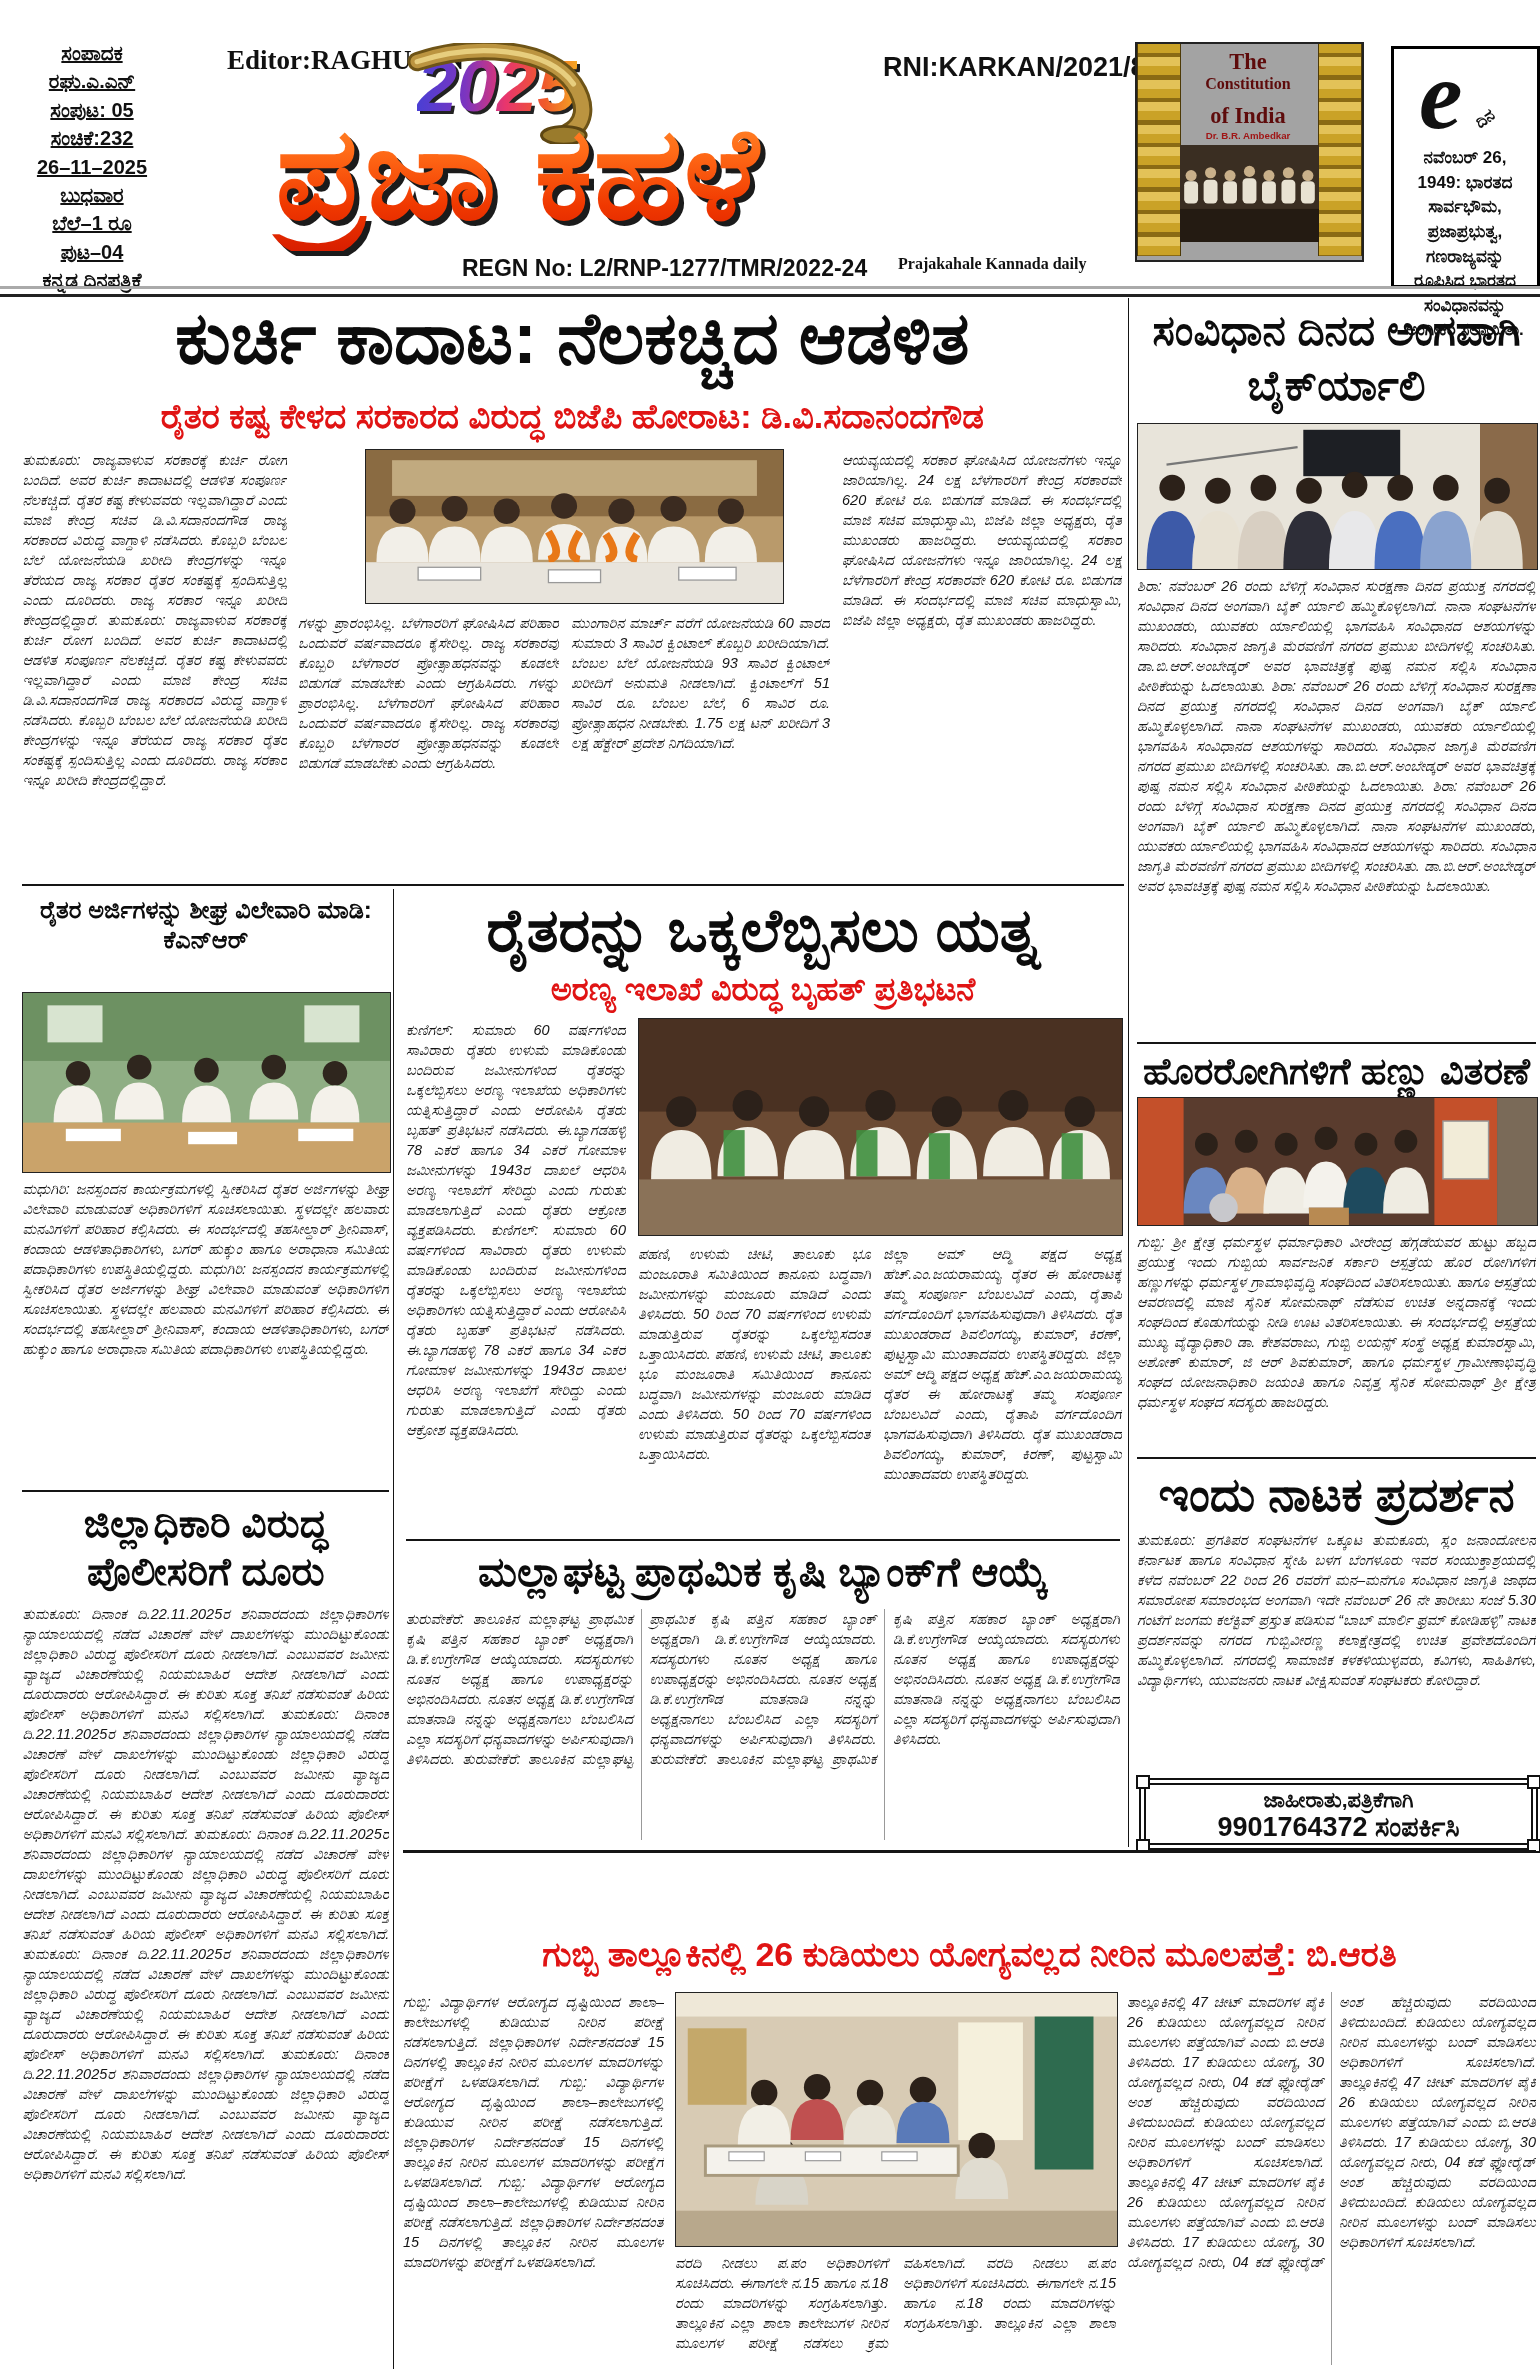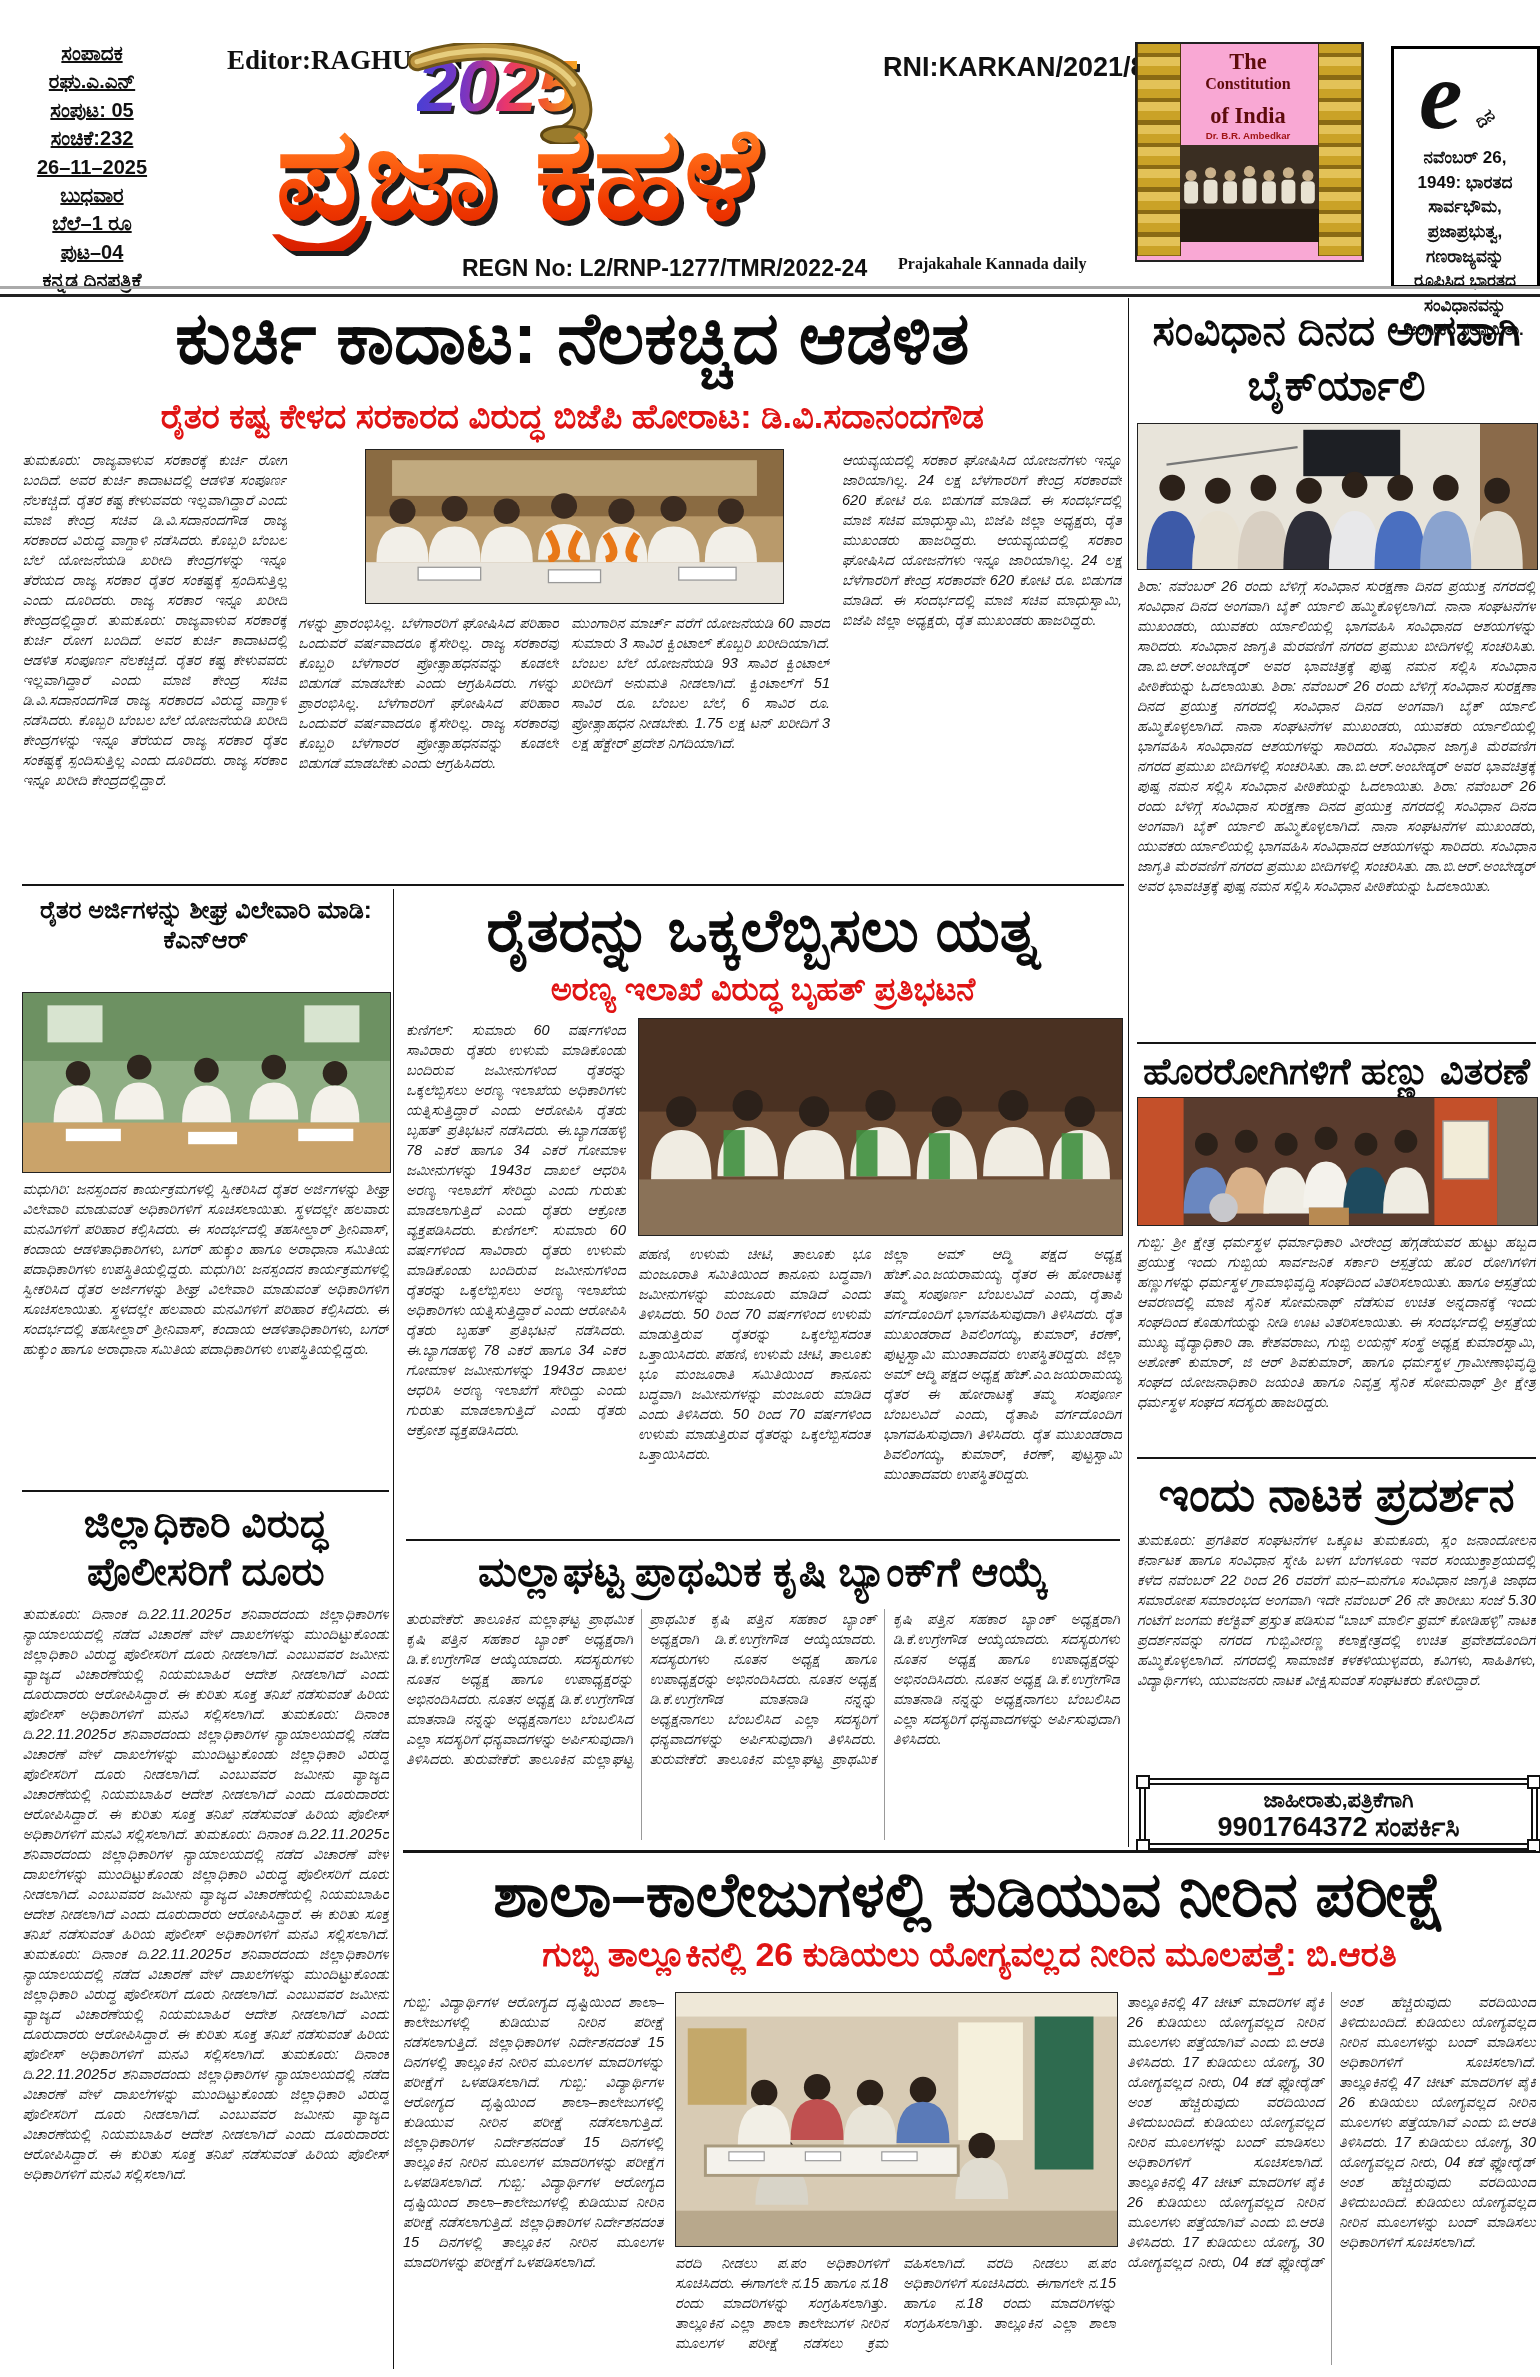--- a/index.html
+++ b/index.html
@@ -65,21 +65,21 @@
     </svg>
   </div>
 
   <div class="abs mast-title" style="left:175px;top:78px;width:686px;z-index:2;text-align:center;margin-top:22px;">ಪ್ರಜಾ ಕಹಳೆ</div>
 
   <div class="abs" style="left:883px;top:52px;font-size:27px;font-weight:bold;">RNI:KARKAN/2021/80382</div>
 
   <div class="abs" style="left:462px;top:255px;font-size:23px;font-weight:bold;">REGN No: L2/RNP-1277/TMR/2022-24</div>
   <div class="abs serifb" style="left:898px;top:255px;font-size:16px;">Prajakahale Kannada daily</div>
 
-  <div class="abs" style="left:1135px;top:42px;width:225px;height:216px;background:#f9a8d4;border:2.2px solid #222;">
+  <div class="abs" style="left:1135px;top:42px;width:225px;height:216px;background:#a3a3a3;border:2.2px solid #222;">
     <div class="abs gold-strip" style="left:0;top:0;width:42px;height:212px;"></div>
     <div class="abs gold-strip" style="right:0;top:0;width:42px;height:212px;"></div>
     <div class="abs const-title" style="left:43px;top:6px;width:136px;font-size:22.4px;">The</div>
     <div class="abs const-title" style="left:43px;top:31px;width:136px;font-size:16px;">Constitution</div>
     <div class="abs const-title" style="left:43px;top:60px;width:136px;font-size:22.4px;">of India</div>
     <div class="abs" style="left:43px;top:86px;width:136px;font-size:9.7px;color:#a01616;text-align:center;font-weight:bold;">Dr. B.R. Ambedkar</div>
     <div class="abs" style="left:43px;top:101px;width:139px;height:110px;">
       <svg viewBox="0 0 100 70" preserveAspectRatio="none">
         <rect width="100" height="70" fill="#3a2e22"></rect>
         <rect y="46" width="100" height="24" fill="#241b12"></rect>
@@ -315,21 +315,20 @@
   <div class="abs adbox" style="left:1144px;top:1783px;width:385px;height:58px;">
     <div class="adcorner" style="left:-10.4px;top:-10.4px;"></div>
     <div class="adcorner" style="right:-10.4px;top:-10.4px;"></div>
     <div class="adcorner" style="left:-10.4px;bottom:-10.4px;"></div>
     <div class="adcorner" style="right:-10.4px;bottom:-10.4px;"></div>
     <div class="center" style="font-size:21px;font-weight:bold;margin-top:3px;">ಜಾಹೀರಾತು,ಪತ್ರಿಕೆಗಾಗಿ</div>
     <div class="center" style="font-size:27px;font-weight:bold;">9901764372 ಸಂಪರ್ಕಿಸಿ</div>
   </div>
 
   <div class="abs rule-thick" style="left:403px;top:1850px;width:1133px;"></div>
-  <div class="abs hl center" style="left:403px;top:1859px;width:1133px;font-size:62px;white-space:nowrap;">ಶಾಲಾ–ಕಾಲೇಜುಗಳಲ್ಲಿ ಕುಡಿಯುವ ನೀರಿನ ಪರೀಕ್ಷೆ</div>
   <div class="abs hl red center" style="left:403px;top:1935px;width:1133px;font-size:34px;">ಗುಬ್ಬಿ ತಾಲ್ಲೂಕಿನಲ್ಲಿ 26 ಕುಡಿಯಲು ಯೋಗ್ಯವಲ್ಲದ ನೀರಿನ ಮೂಲಪತ್ತೆ: ಬಿ.ಆರತಿ</div>
 
   <div class="abs body-text" style="left:403px;top:1992px;width:261px;height:373px;">ಗುಬ್ಬಿ: ವಿದ್ಯಾರ್ಥಿಗಳ ಆರೋಗ್ಯದ ದೃಷ್ಟಿಯಿಂದ ಶಾಲಾ–ಕಾಲೇಜುಗಳಲ್ಲಿ ಕುಡಿಯುವ ನೀರಿನ ಪರೀಕ್ಷೆ ನಡೆಸಲಾಗುತ್ತಿದೆ. ಜಿಲ್ಲಾಧಿಕಾರಿಗಳ ನಿರ್ದೇಶನದಂತೆ 15 ದಿನಗಳಲ್ಲಿ ತಾಲ್ಲೂಕಿನ ನೀರಿನ ಮೂಲಗಳ ಮಾದರಿಗಳನ್ನು ಪರೀಕ್ಷೆಗೆ ಒಳಪಡಿಸಲಾಗಿದೆ. ಗುಬ್ಬಿ: ವಿದ್ಯಾರ್ಥಿಗಳ ಆರೋಗ್ಯದ ದೃಷ್ಟಿಯಿಂದ ಶಾಲಾ–ಕಾಲೇಜುಗಳಲ್ಲಿ ಕುಡಿಯುವ ನೀರಿನ ಪರೀಕ್ಷೆ ನಡೆಸಲಾಗುತ್ತಿದೆ. ಜಿಲ್ಲಾಧಿಕಾರಿಗಳ ನಿರ್ದೇಶನದಂತೆ 15 ದಿನಗಳಲ್ಲಿ ತಾಲ್ಲೂಕಿನ ನೀರಿನ ಮೂಲಗಳ ಮಾದರಿಗಳನ್ನು ಪರೀಕ್ಷೆಗೆ ಒಳಪಡಿಸಲಾಗಿದೆ. ಗುಬ್ಬಿ: ವಿದ್ಯಾರ್ಥಿಗಳ ಆರೋಗ್ಯದ ದೃಷ್ಟಿಯಿಂದ ಶಾಲಾ–ಕಾಲೇಜುಗಳಲ್ಲಿ ಕುಡಿಯುವ ನೀರಿನ ಪರೀಕ್ಷೆ ನಡೆಸಲಾಗುತ್ತಿದೆ. ಜಿಲ್ಲಾಧಿಕಾರಿಗಳ ನಿರ್ದೇಶನದಂತೆ 15 ದಿನಗಳಲ್ಲಿ ತಾಲ್ಲೂಕಿನ ನೀರಿನ ಮೂಲಗಳ ಮಾದರಿಗಳನ್ನು ಪರೀಕ್ಷೆಗೆ ಒಳಪಡಿಸಲಾಗಿದೆ.</div>
 
   <div class="abs photo" style="left:675px;top:1992px;width:441px;height:253px;">
     <svg viewBox="0 0 150 86" preserveAspectRatio="none">
       <rect width="150" height="86" fill="#d8cbb4"></rect>
       <rect x="0" y="0" width="150" height="8" fill="#efe8d8"></rect>
       <rect x="96" y="10" width="22" height="40" fill="#f5f0dc"></rect>
       <rect x="122" y="8" width="20" height="52" fill="#2e6b4f"></rect>

